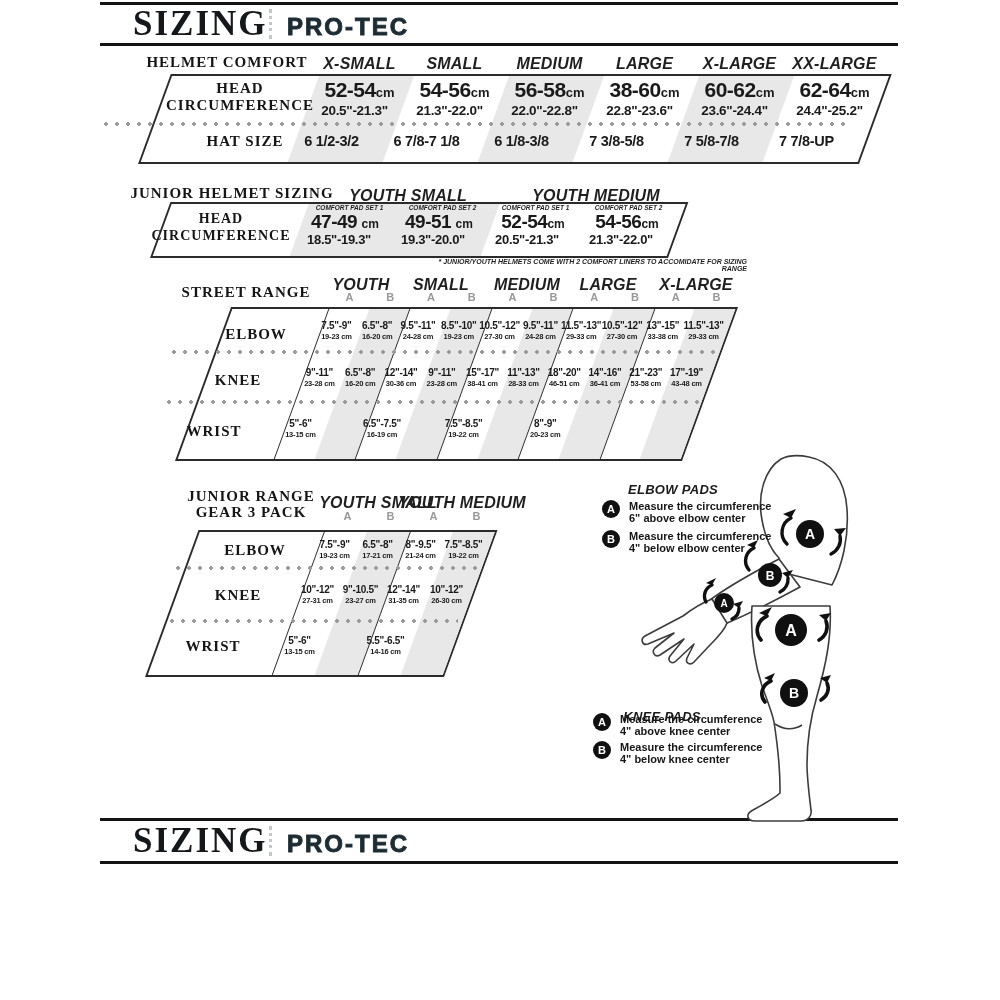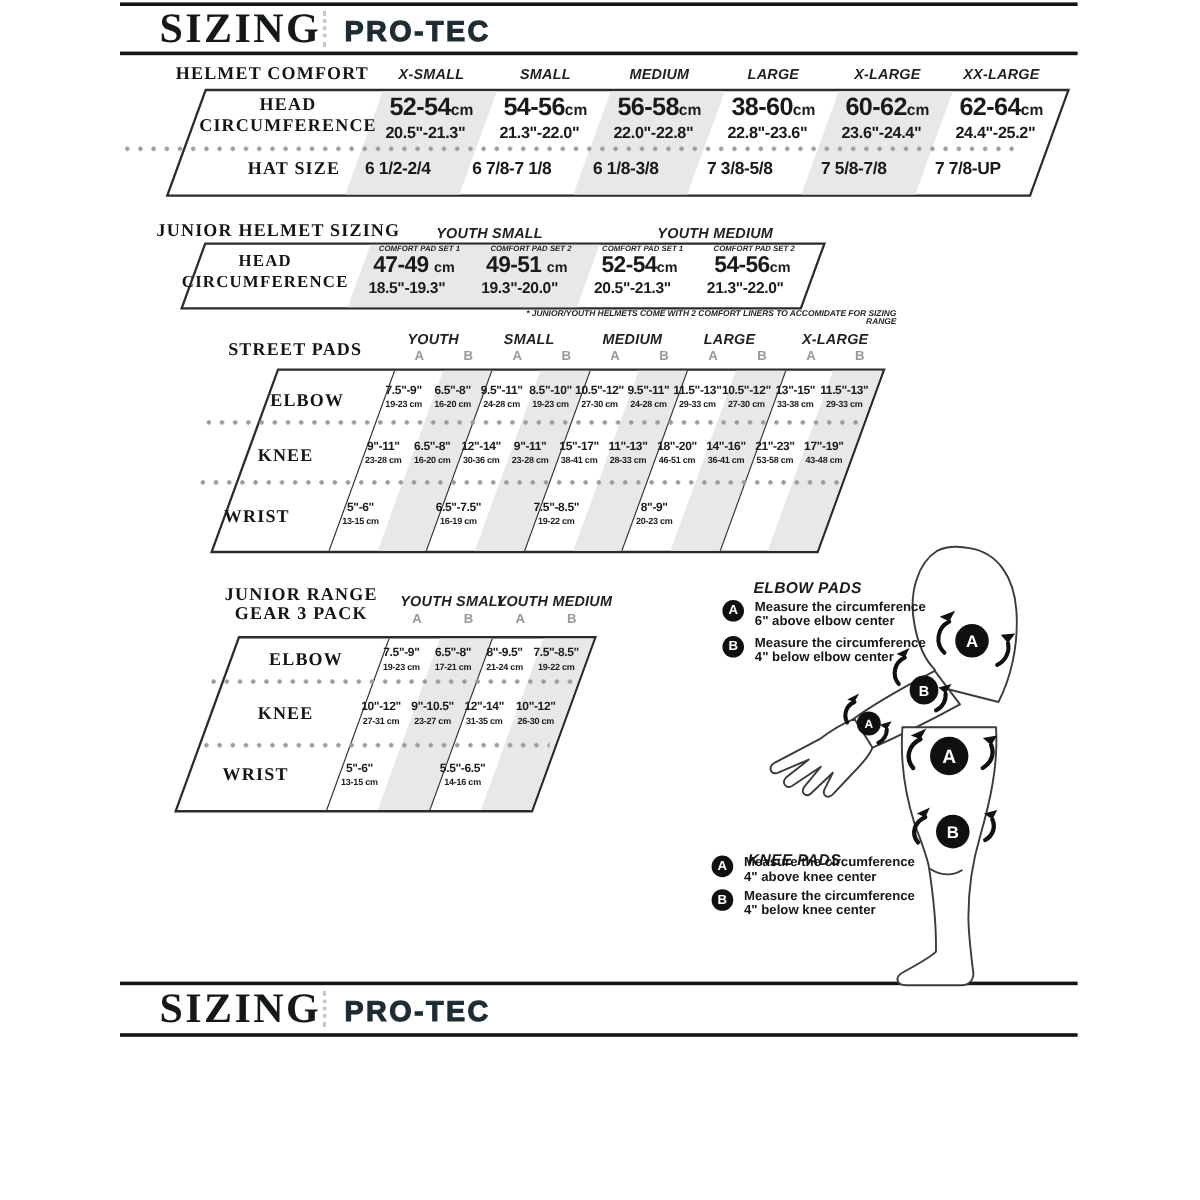--- a/index.html
+++ b/index.html
@@ -16,21 +16,21 @@
   .tbl{position:absolute;transform:skewX(-20deg);transform-origin:0 100%;
        border:2px solid #2b2b2b;background:#fff;}
   .stripe{position:absolute;top:0;bottom:0;background:#e8e8e8;}
   .vline{position:absolute;top:0;bottom:0;width:0;border-left:1.5px solid #2b2b2b;}
   .dots{position:absolute;height:4px;z-index:3;
         background-image:radial-gradient(circle at 2px 2px,#9b9b9b 1.6px,transparent 2px);
         background-size:11px 4px;background-repeat:repeat-x;}
   .serif-h{font-family:"Liberation Serif",serif;font-weight:bold;letter-spacing:1px;color:#151515;white-space:nowrap;}
   .sz15{font-size:15px;}
   .sz14{font-size:14px;}
-  .it-h{font-style:italic;font-weight:bold;font-size:12px;letter-spacing:0.2px;color:#1f1f1f;white-space:nowrap;}
+  .it-h{font-style:italic;font-weight:bold;font-size:16px;letter-spacing:0.2px;color:#1f1f1f;white-space:nowrap;}
   .tiny-it{font-style:italic;font-weight:bold;font-size:6.5px;color:#1f1f1f;}
   .frow{position:absolute;display:flex;z-index:4;}
   .fc{flex:1;text-align:center;white-space:nowrap;}
   .big{font-weight:bold;font-size:21px;letter-spacing:-0.5px;}
   .unit{font-weight:bold;font-size:13px;}
   .inch{font-weight:bold;font-size:13.5px;letter-spacing:-0.3px;}
   .hat{font-weight:bold;font-size:14.5px;letter-spacing:-0.3px;}
   .jbig{font-weight:bold;font-size:19px;letter-spacing:-0.5px;}
   .junit{font-weight:bold;font-size:12px;}
   .jinch{font-weight:bold;font-size:13px;letter-spacing:-0.3px;}
@@ -90,21 +90,21 @@
     <div class="fc inch">22.0"-22.8"</div>
     <div class="fc inch">22.8"-23.6"</div>
     <div class="fc inch">23.6"-24.4"</div>
     <div class="fc inch">24.4"-25.2"</div>
   </div>
 
   <div class="dots" style="left:104px;top:122px;width:747px;"></div>
 
   <div class="ctr serif-h sz15" style="left:245px;top:133px;z-index:4;">HAT SIZE</div>
   <div class="frow" style="left:284px;top:133px;width:570px;">
-    <div class="fc hat">6 1/2-2/4</div>
+    <div class="fc hat">6 1/2-3/2</div>
     <div class="fc hat">6 7/8-7 1/8</div>
     <div class="fc hat">6 1/8-3/8</div>
     <div class="fc hat">7 3/8-5/8</div>
     <div class="fc hat">7 5/8-7/8</div>
     <div class="fc hat">7 7/8-UP</div>
   </div>
 
   <div class="ctr serif-h sz15" style="left:232px;top:185px;">JUNIOR HELMET SIZING</div>
   <div class="ctr it-h" style="left:408px;top:187px;">YOUTH SMALL</div>
   <div class="ctr it-h" style="left:596px;top:187px;">YOUTH MEDIUM</div>
@@ -132,21 +132,21 @@
 
   <div class="frow" style="left:292px;top:232px;width:376px;">
     <div class="fc jinch">18.5"-19.3"</div>
     <div class="fc jinch">19.3"-20.0"</div>
     <div class="fc jinch">20.5"-21.3"</div>
     <div class="fc jinch">21.3"-22.0"</div>
   </div>
 
   <div class="abs tiny-it" style="left:425px;top:258px;width:322px;text-align:right;font-size:7px;">* JUNIOR/YOUTH HELMETS COME WITH 2 COMFORT LINERS TO ACCOMIDATE FOR SIZING RANGE</div>
 
-  <div class="ctr serif-h sz15" style="left:246px;top:284px;">STREET PADS</div>
+  <div class="ctr serif-h sz15" style="left:246px;top:284px;">STREET RANGE</div>
 
   <div class="ctr it-h" style="left:361px;top:276px;">YOUTH</div>
   <div class="ctr it-h" style="left:441px;top:276px;">SMALL</div>
   <div class="ctr it-h" style="left:527px;top:276px;">MEDIUM</div>
   <div class="ctr it-h" style="left:608px;top:276px;">LARGE</div>
   <div class="ctr it-h" style="left:696px;top:276px;">X-LARGE</div>
 
   <div class="frow" style="left:329px;top:291px;width:408px;">
     <div class="fc ab">A</div>
     <div class="fc ab">B</div>

